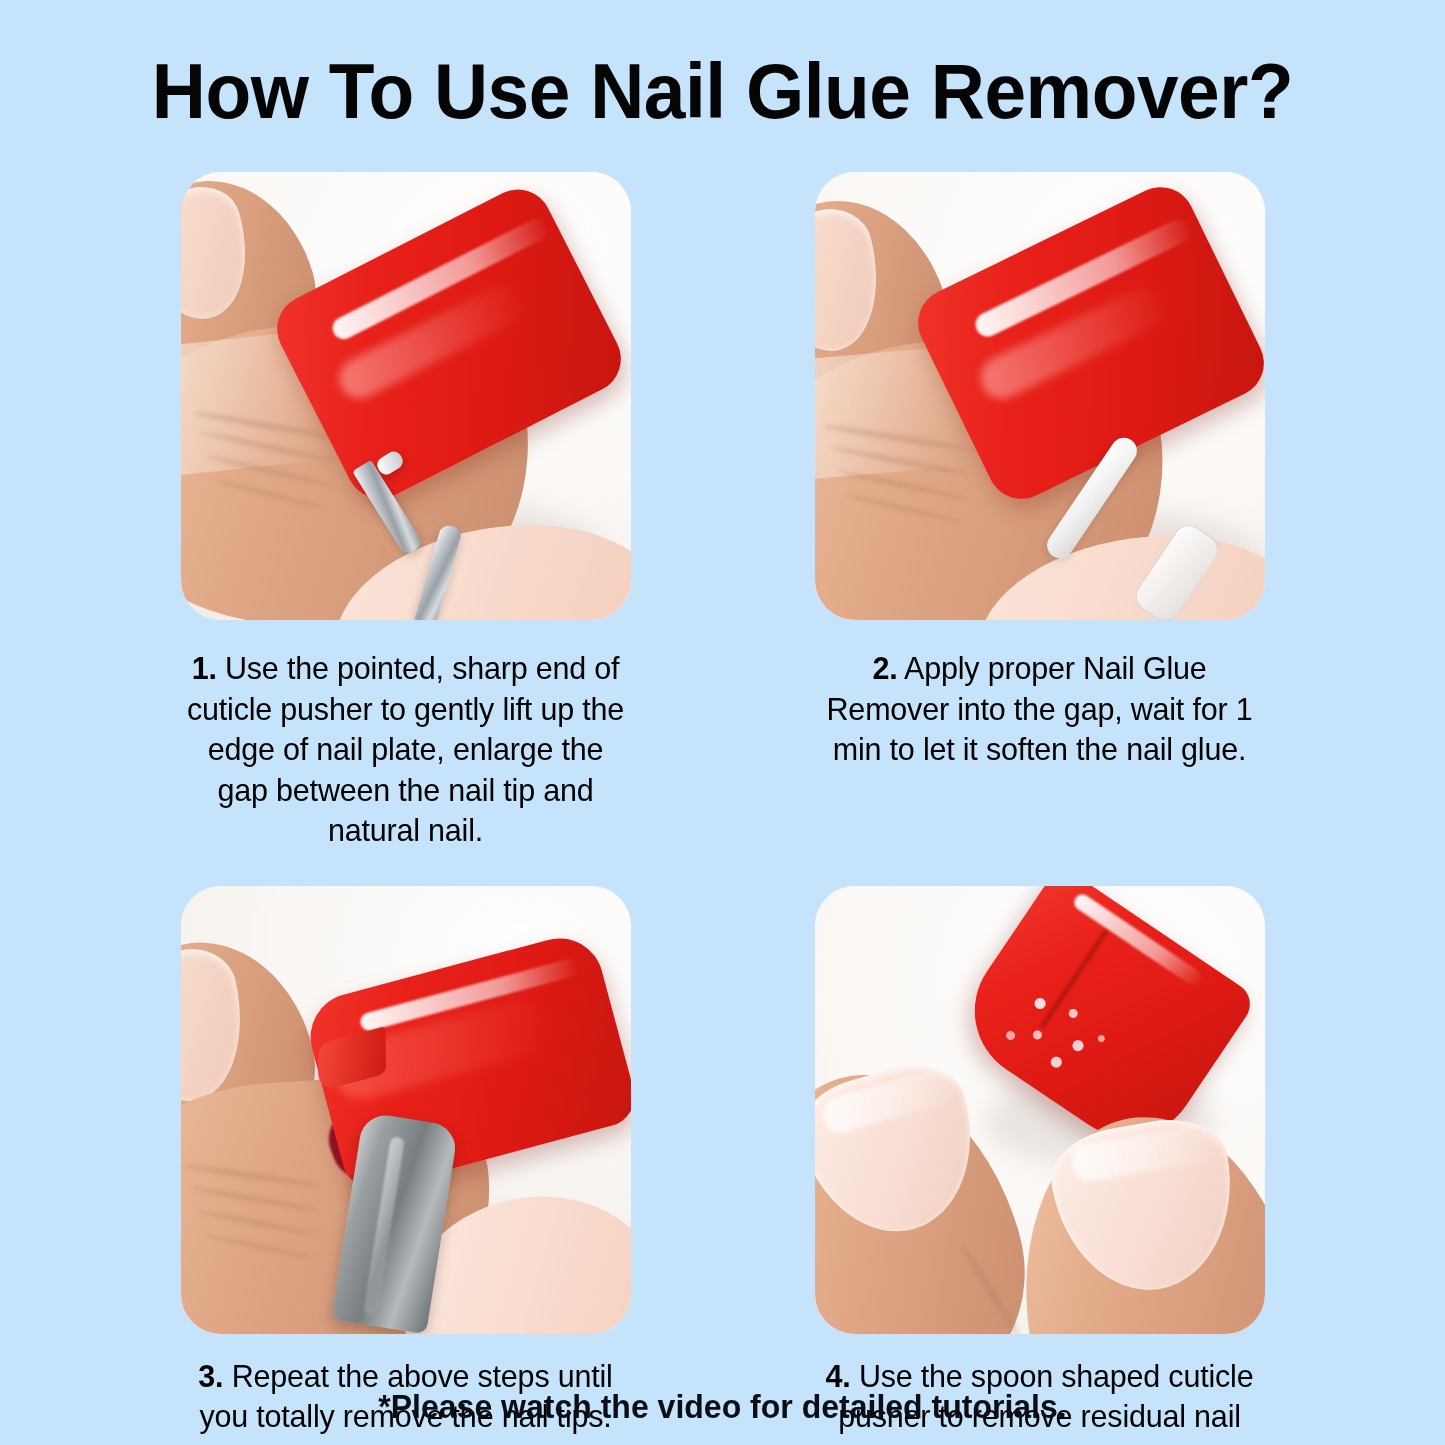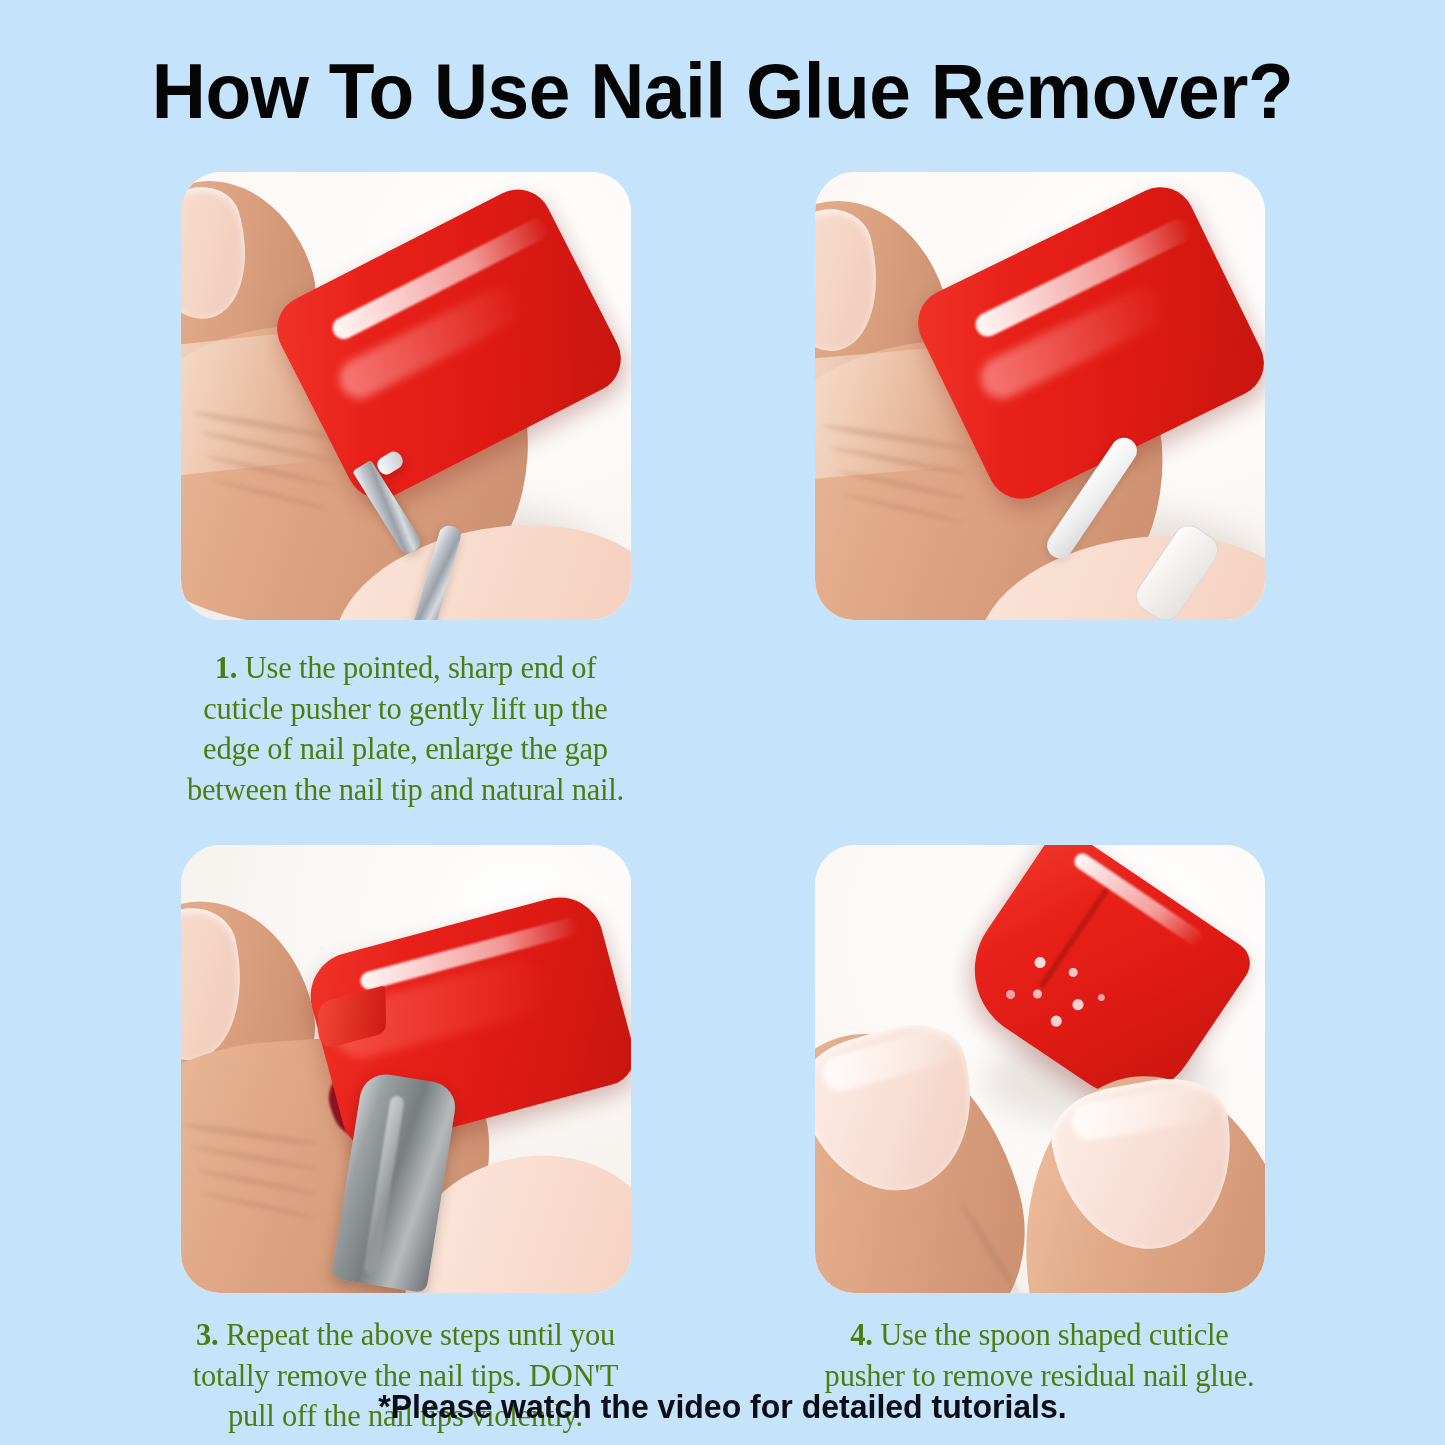--- a/index.html
+++ b/index.html
@@ -33,24 +33,24 @@
   .photo{
     width:450px;height:448px;
     border-radius:40px;
     background:#fdfbf8;
     overflow:hidden;
     position:relative;
   }
   .caption{
     margin-top:28px;
     text-align:center;
-    color:#4d7c0f;
+    color:#000000;
     font-size:30.5px;
     line-height:1.33;
-    font-family:Liberation Serif, serif;
+    font-family:Liberation Sans, sans-serif;
     letter-spacing:-0.2px;
   }
   .caption b{font-weight:700;}
   .row2{margin-top:35px;}
   .cap3,.cap4{margin-top:22px;}
 
   
   .footer{
     position:absolute;left:0;width:1445px;top:1388px;
     text-align:center;
@@ -182,20 +182,24 @@
             <div class="gloss" style="left:150px;top:94px;width:236px;height:24px;transform:rotate(-26deg);"></div>
             <div class="gloss-soft" style="left:158px;top:150px;width:200px;height:42px;transform:rotate(-26deg);"></div>
 
             <div style="position:absolute;left:264px;top:256px;width:26px;height:140px;transform:rotate(34deg);
                         background:linear-gradient(100deg,#ffffff,#efefef 55%,#d9d9d9);border-radius:13px;
                         box-shadow:0 3px 8px rgba(0,0,0,.12);"></div>
             <div style="position:absolute;left:338px;top:352px;width:46px;height:96px;transform:rotate(34deg);
                         background:linear-gradient(100deg,rgba(255,255,255,.9),rgba(226,226,226,.85));
                         border-radius:16px;border:1px solid rgba(200,200,200,.6);"></div>
           </div>
+        </div>
+        <div class="caption">
+          <b>2.</b>
+          <span>Apply proper Nail Glue Remover into the gap, wait for 1 min to let it soften the nail glue.</span>
         </div>
       </div>
     </div>
 
     <div class="row row2">
 
       <div class="cell">
         <div class="photo">
           <div class="art">
             <div class="bg-white" style="background:radial-gradient(120% 100% at 75% 15%,#ffffff 0%,#f7f3ef 60%,#ece5e0 100%);"></div>

